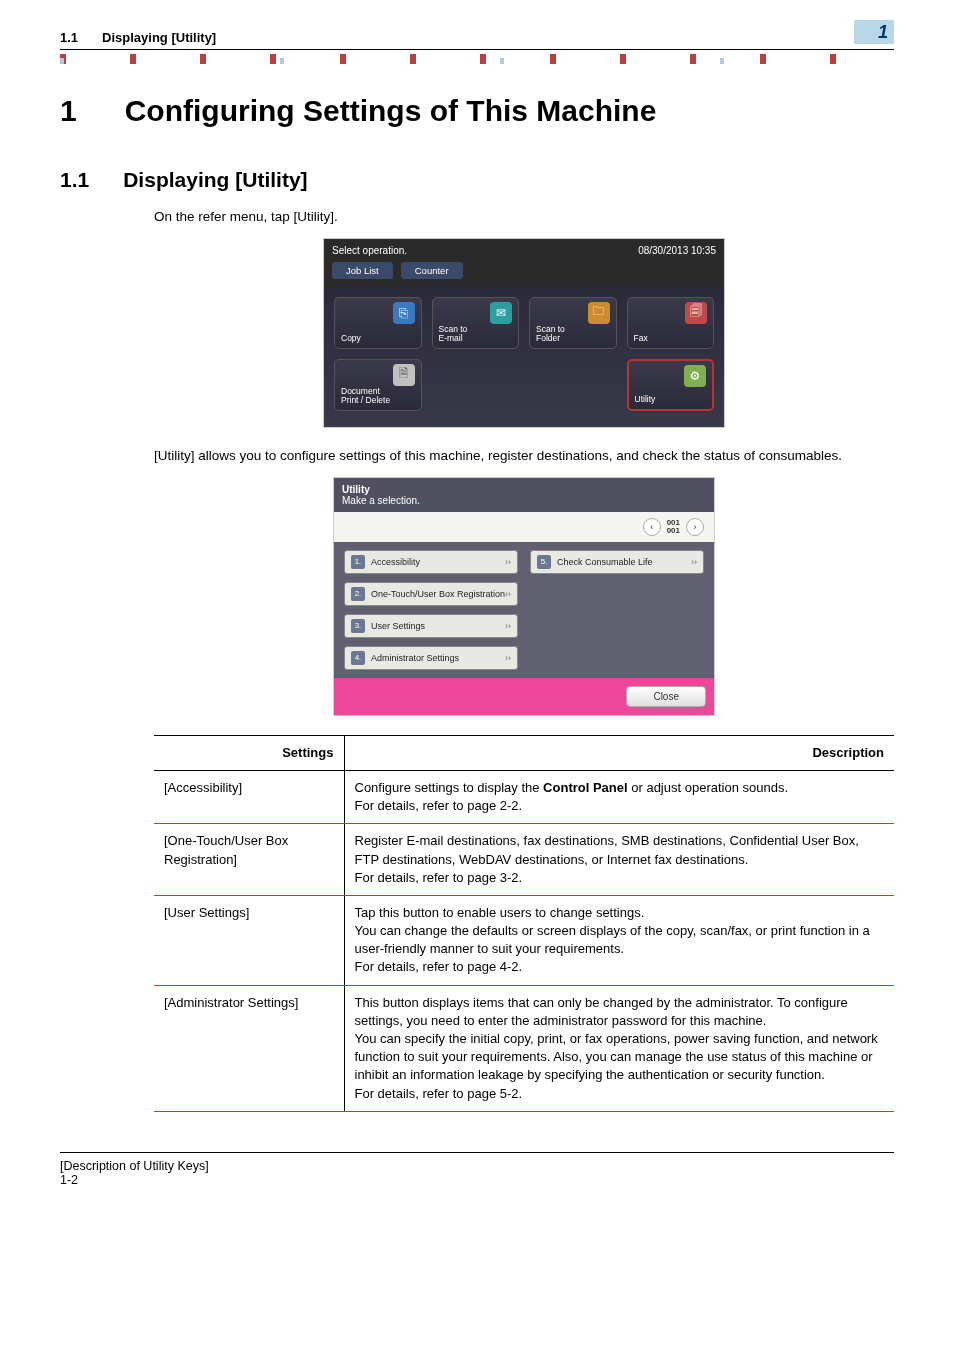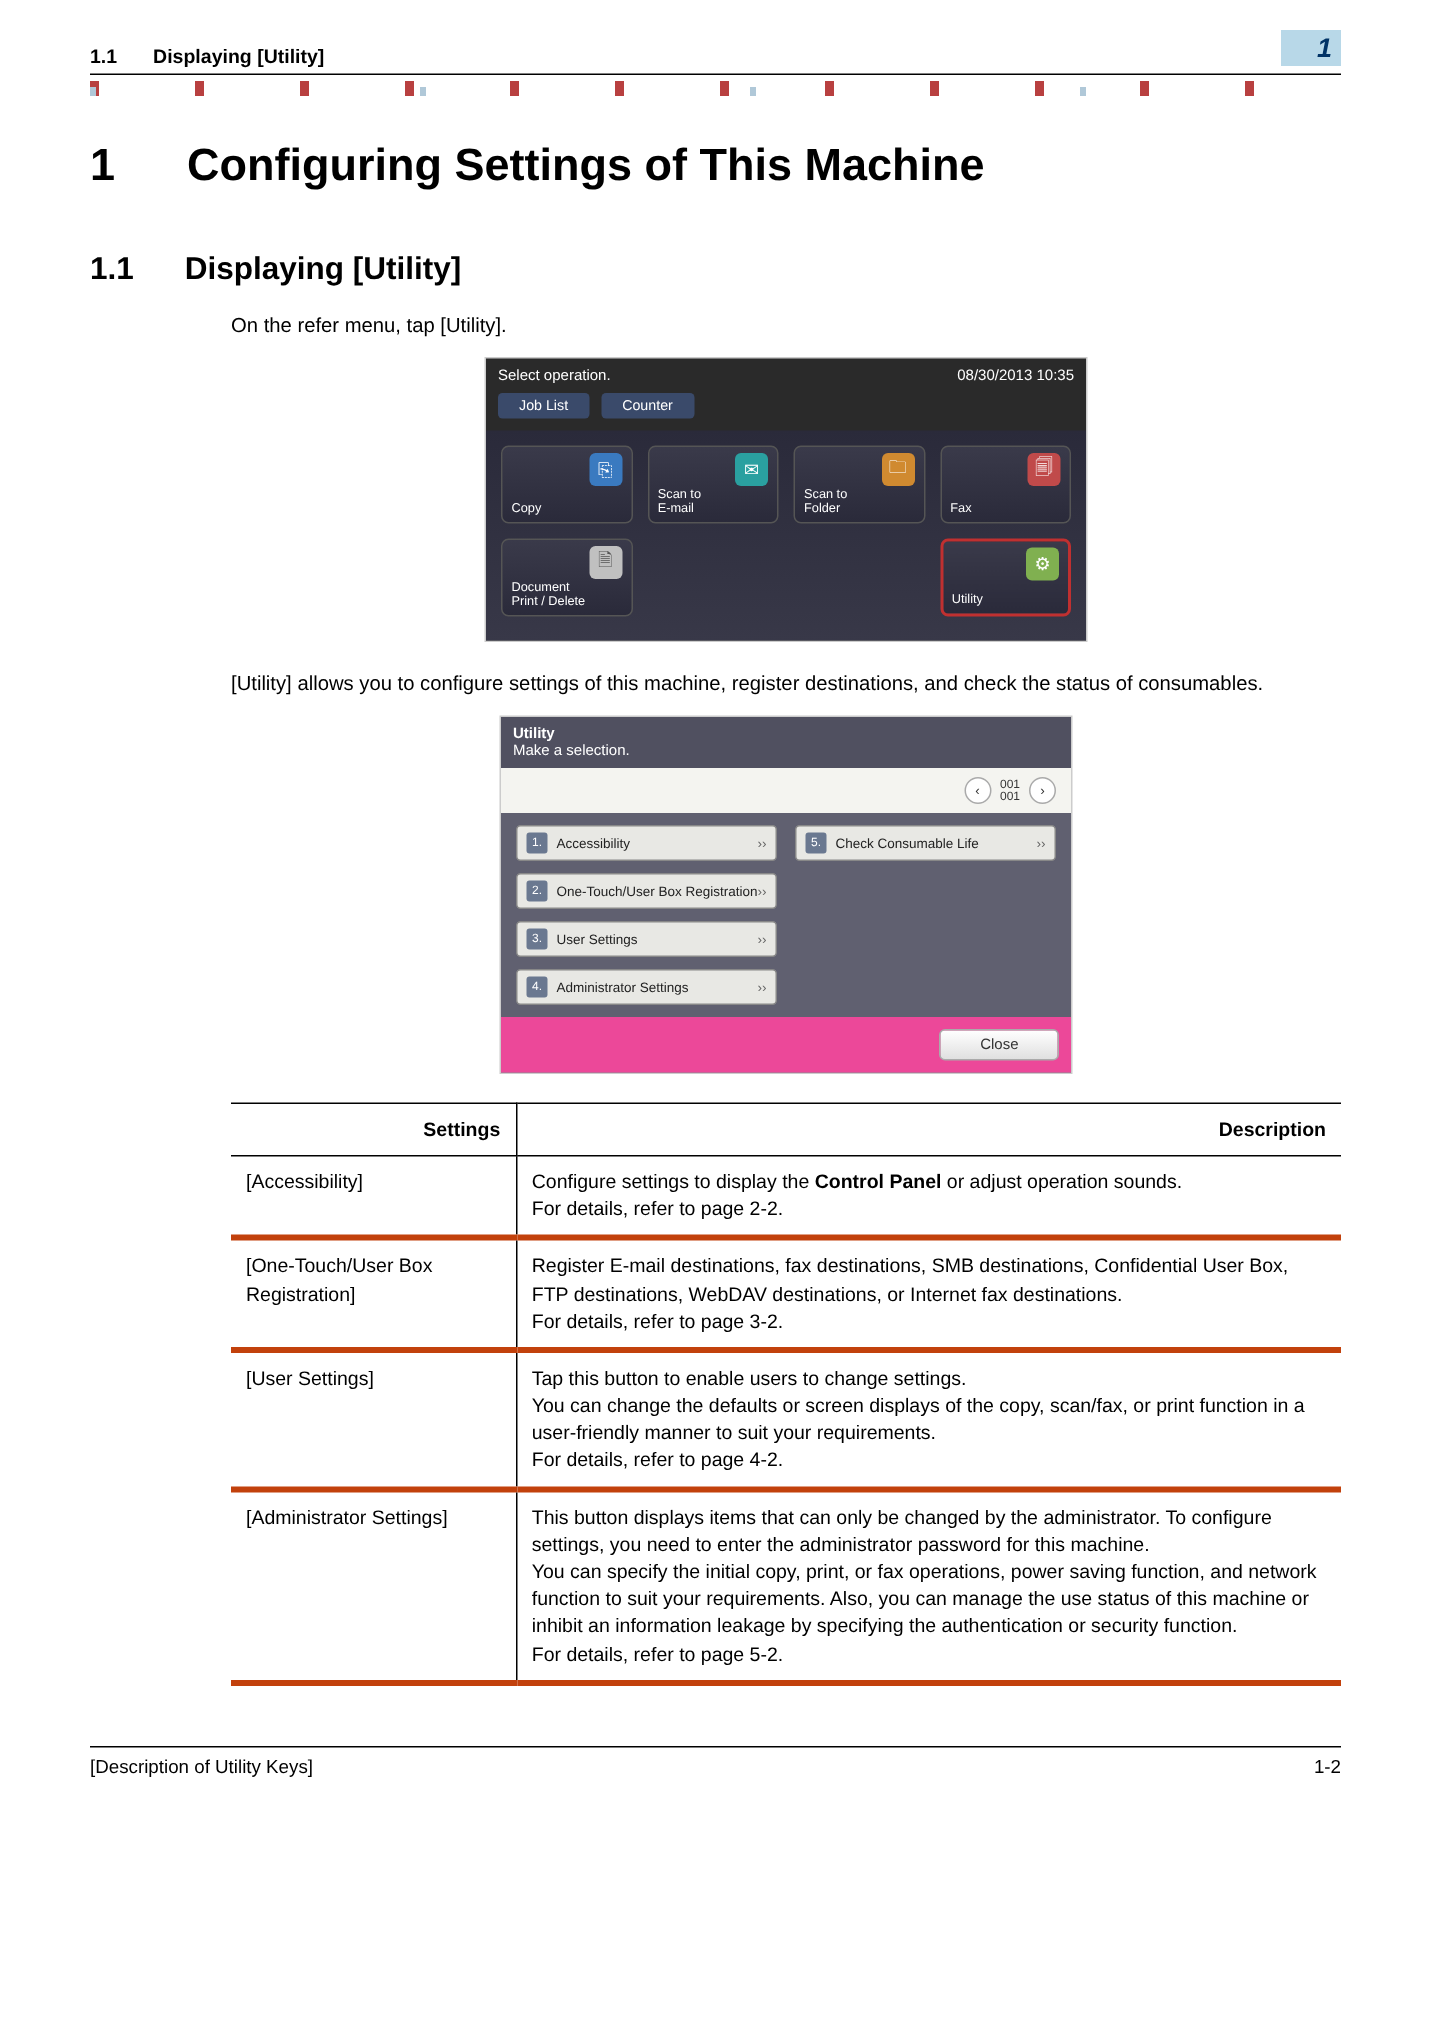--- a/index.html
+++ b/index.html
@@ -63,27 +63,27 @@
   .ut-pager .circ { width: 18px; height: 18px; border: 1px solid #aaa; border-radius: 50%; display: flex; align-items: center; justify-content: center; background: #fff; }
   .ut-body { background: #606070; padding: 8px 10px; display: grid; grid-template-columns: 1fr 1fr; gap: 8px 12px; }
   .ut-item { background: #e8e8e4; color: #222; border: 1px solid #888; border-radius: 3px; padding: 5px 6px; display: flex; align-items: center; gap: 6px; font-size: 9px; position: relative; height: 24px; }
   .ut-item .n { background: #6a7890; color: #fff; width: 14px; height: 14px; display: flex; align-items: center; justify-content: center; font-size: 8px; border-radius: 2px; }
   .ut-item .arr { position: absolute; right: 6px; color: #666; font-size: 9px; }
   .ut-foot { background: #ec4899; padding: 8px; display: flex; justify-content: flex-end; }
   .ut-close { background: linear-gradient(#fff,#e0e0e0); color: #333; border: 1px solid #aaa; border-radius: 4px; padding: 4px 26px; font-size: 10px; }
 
   
   .tbl { width: 100%; border-collapse: collapse; font-size: 13px; margin-top: 16px; }
-  .tbl th, .tbl td { border-top: 1px solid #000; border-bottom: 4px solid #c2410c; padding: 8px 10px; text-align: left; vertical-align: top; line-height: 1.4; }
+  .tbl th, .tbl td { border-top: 1px solid #000; border-bottom: 1px solid #c2410c; padding: 8px 10px; text-align: left; vertical-align: top; line-height: 1.4; }
   .tbl th { font-weight: bold; text-align: right; }
   .tbl .col1 { width: 190px; border-right: 1px solid #000; }
   .tbl thead th { border-bottom: 1px solid #000; }
 
   
-  .ftr { display: flex; justify-content: space-between; border-top: 1px solid #000; margin-top: 40px; padding-top: 6px; font-size: 12.5px; }
+  .ftr { display: flex; justify-content: space-between; border-top: 1px solid #000; margin-top: 40px; padding-top: 6px; font-size: 12.5px; flex-direction: column; }
 </style>
 </head>
 <body>
 
 <div class="page">
 
   <div class="chapnum">1</div>
 
   <div class="hdr">
     <span class="sec">1.1</span>
@@ -149,21 +149,21 @@
 
     <p class="para">[Utility] allows you to configure settings of this machine, register destinations, and check the status of consumables.</p>
 
     <div class="shot util">
       <div class="ut-top">
         <div class="sub">Utility</div>
         <div>Make a selection.</div>
       </div>
       <div class="ut-pager">
         <div class="circ">‹</div>
-        <div style="white-space:pre; line-height:1; font-size:8px; ">001
+        <div style="white-space:pre; line-height:1; font-size:8px; font-weight:bold;">001
 001</div>
         <div class="circ">›</div>
       </div>
       <div class="ut-body" id="ut-body">
           <div class="ut-item">
             <span class="n">1.</span>
             <span>Accessibility</span>
             <span class="arr">››</span>
           </div>
           <div class="ut-item">

